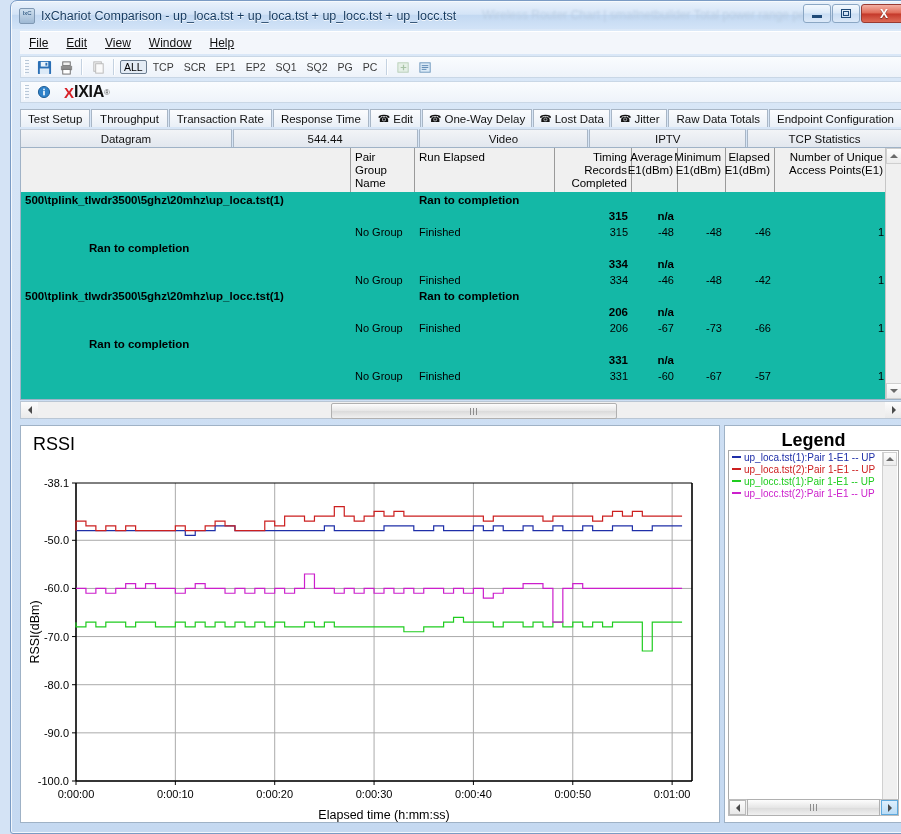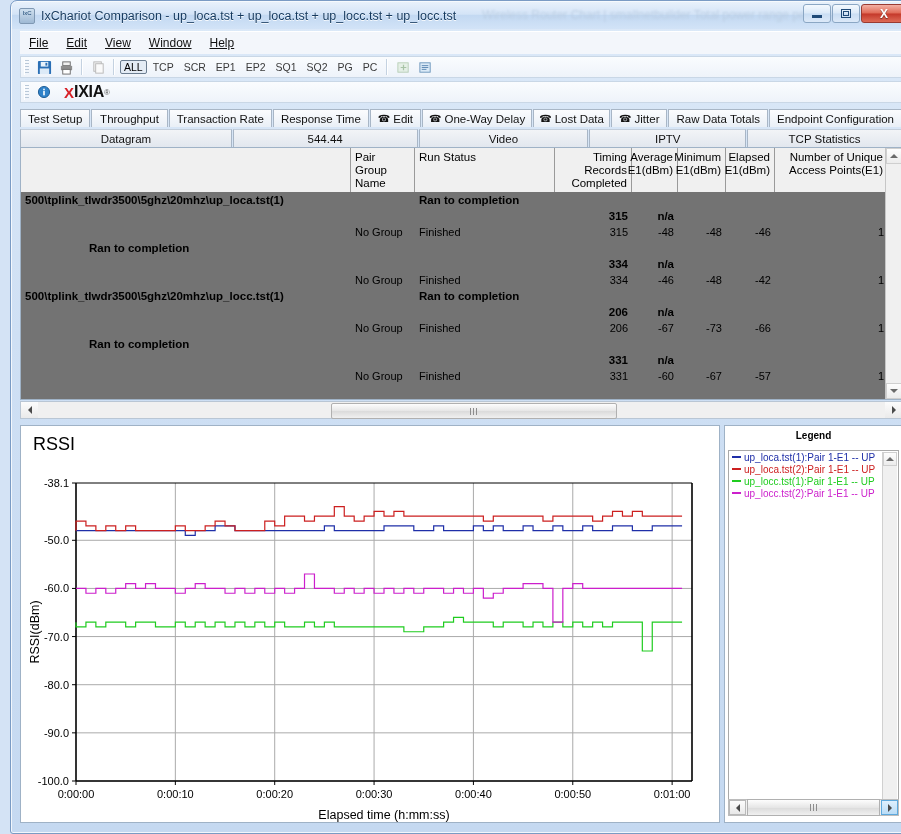--- a/index.html
+++ b/index.html
@@ -129,21 +129,21 @@
     background:#f0f0f0; border-bottom:1px solid #9a9a9a;
     display:flex;
   }
   .th {
     box-sizing:border-box; border-right:1px solid #9a9a9a;
     font-size:11.5px; color:#000; padding:3px 4px 0 4px;
     line-height:13px; background:#f0f0f0;
     display:flex; flex-direction:column; justify-content:flex-start;
   }
   .th.r { align-items:flex-end; text-align:right; }
-  #tbody { position:absolute; left:0; top:44px; right:0; bottom:0; overflow:hidden; background:#737373; }
+  #tbody { position:absolute; left:0; top:44px; right:0; bottom:0; overflow:hidden; background:#14b8a6; }
   .trow { display:flex; height:16px; align-items:center; }
   .cell { box-sizing:border-box; font-size:11.5px; color:#000; padding:0 4px; overflow:hidden; white-space:nowrap; }
   .cell.r { text-align:right; }
   .cell.bold { font-weight:bold; }
   .cell.small { font-size:11px; }
 
   
   #tvscroll {
     position:absolute; right:0; top:0; width:16px; bottom:0;
     background:#f0f0f0; border-left:1px solid #c6c6c6;
@@ -192,21 +192,21 @@
   }
   #plot-svg { position:absolute; left:0; top:0; }
 
   
   #legend-panel {
     position:absolute; left:713px; top:424px; width:179px; height:398px;
     background:#fff; border:1px solid #9fb2c6; box-sizing:border-box;
   }
   #legend-title {
     position:absolute; left:0; right:0; top:4px; text-align:center;
-    font-size:10px; font-weight:bold; color:#000;
+    font-size:18px; font-weight:bold; color:#000;
   }
   #legend-box {
     position:absolute; left:3px; top:24px; right:3px; height:350px;
     border:1px solid #a9a9a9; background:#fff; overflow:hidden;
   }
   .leg-row { display:flex; align-items:center; height:12px; padding-left:3px; }
   .leg-dash { width:9px; height:2px; margin-right:3px; flex:none; }
   .leg-label { font-size:10px; white-space:nowrap; }
   #legend-vscroll {
     position:absolute; right:1px; top:1px; width:14px; bottom:1px;
@@ -388,21 +388,21 @@
 
   <div id="table-panel">
 
     <div id="thead">
       <div class="th" style="width:330px"></div>
       <div class="th" style="width:64px">
         <span>Pair Group</span>
         <span>Name</span>
       </div>
       <div class="th" style="width:140px">
-        <span>Run Status</span>
+        <span>Run Elapsed</span>
       </div>
       <div class="th r" style="width:77px">
         <span>Timing Records</span>
         <span>Completed</span>
       </div>
       <div class="th r" style="width:46px">
         <span>Average</span>
         <span>E1(dBm)</span>
       </div>
       <div class="th r" style="width:48px">

